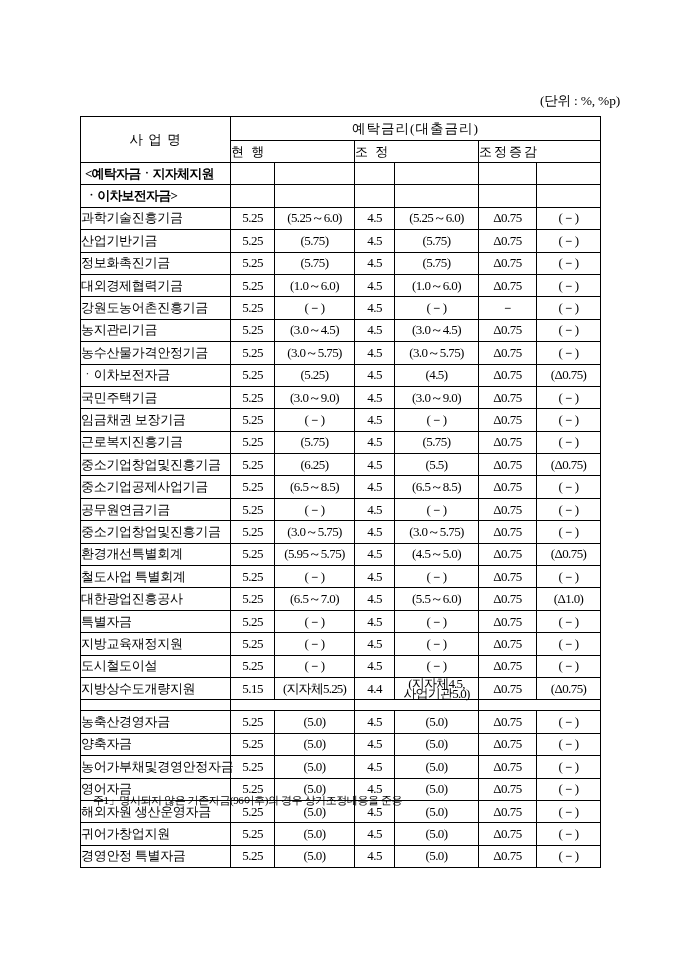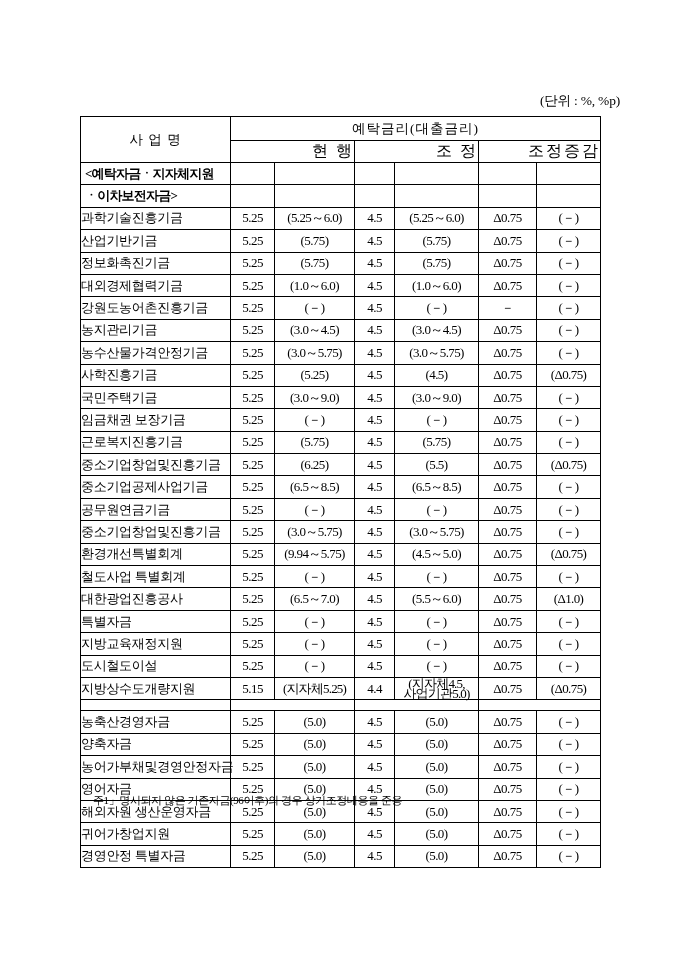--- a/index.html
+++ b/index.html
@@ -43,22 +43,22 @@
     vertical-align: middle;
     font-weight: normal;
   }
   .hdr {
     text-align: center;
     font-size: 13.5px;
     height: 23px;
     letter-spacing: 1px;
   }
   .hdr-sub {
-    text-align: right;
-    font-size: 16px;
+    text-align: left;
+    font-size: 13px;
     height: 21px;
     letter-spacing: 2px;
   }
   
   col.c-name { width: 150px; }
   col.c-cur1 { width: 44px; }
   col.c-cur2 { width: 80px; }
   col.c-adj1 { width: 40px; }
   col.c-adj2 { width: 84px; }
   col.c-chg1 { width: 58px; }
@@ -221,21 +221,21 @@
         <tr class="row">
           <td class="name vl vr">농수산물가격안정기금</td>
           <td class="num">5.25</td>
           <td class="paren vr">(3.0～5.75)</td>
           <td class="num bold">4.5</td>
           <td class="paren vr">(3.0～5.75)</td>
           <td class="num bold">Δ0.75</td>
           <td class="paren vr">(－)</td>
         </tr>
         <tr class="row">
-          <td class="name vl vr">사학진흥기금</td>
+          <td class="name vl vr">ㆍ이차보전자금</td>
           <td class="num">5.25</td>
           <td class="paren vr">(5.25)</td>
           <td class="num bold">4.5</td>
           <td class="paren vr">(4.5)</td>
           <td class="num bold">Δ0.75</td>
           <td class="paren vr">(Δ0.75)</td>
         </tr>
         <tr class="row">
           <td class="name vl vr">국민주택기금</td>
           <td class="num">5.25</td>
@@ -295,21 +295,21 @@
           <td class="num">5.25</td>
           <td class="paren vr">(3.0～5.75)</td>
           <td class="num bold">4.5</td>
           <td class="paren vr">(3.0～5.75)</td>
           <td class="num bold">Δ0.75</td>
           <td class="paren vr">(－)</td>
         </tr>
         <tr class="row">
           <td class="name vl vr">환경개선특별회계</td>
           <td class="num">5.25</td>
-          <td class="paren vr">(9.94～5.75)</td>
+          <td class="paren vr">(5.95～5.75)</td>
           <td class="num bold">4.5</td>
           <td class="paren vr">(4.5～5.0)</td>
           <td class="num bold">Δ0.75</td>
           <td class="paren vr">(Δ0.75)</td>
         </tr>
         <tr class="row">
           <td class="name vl vr">철도사업 특별회계</td>
           <td class="num">5.25</td>
           <td class="paren vr">(－)</td>
           <td class="num bold">4.5</td>

